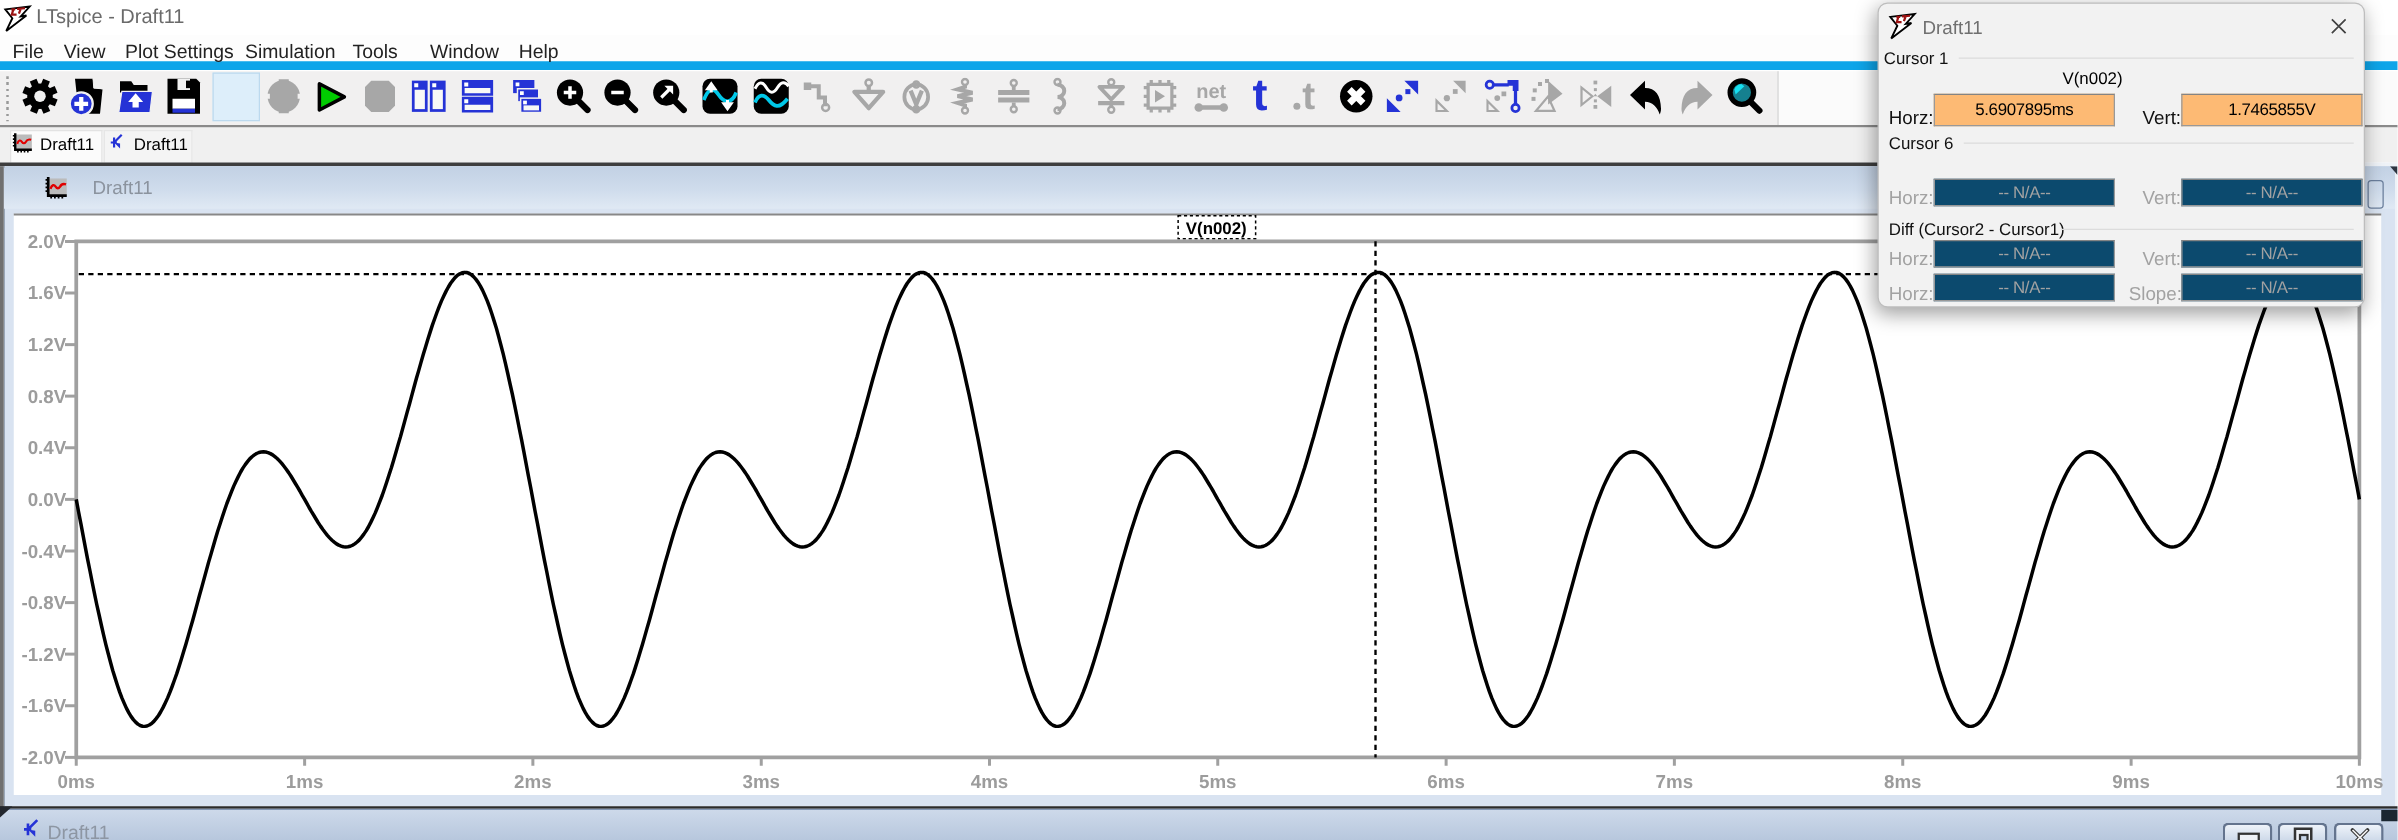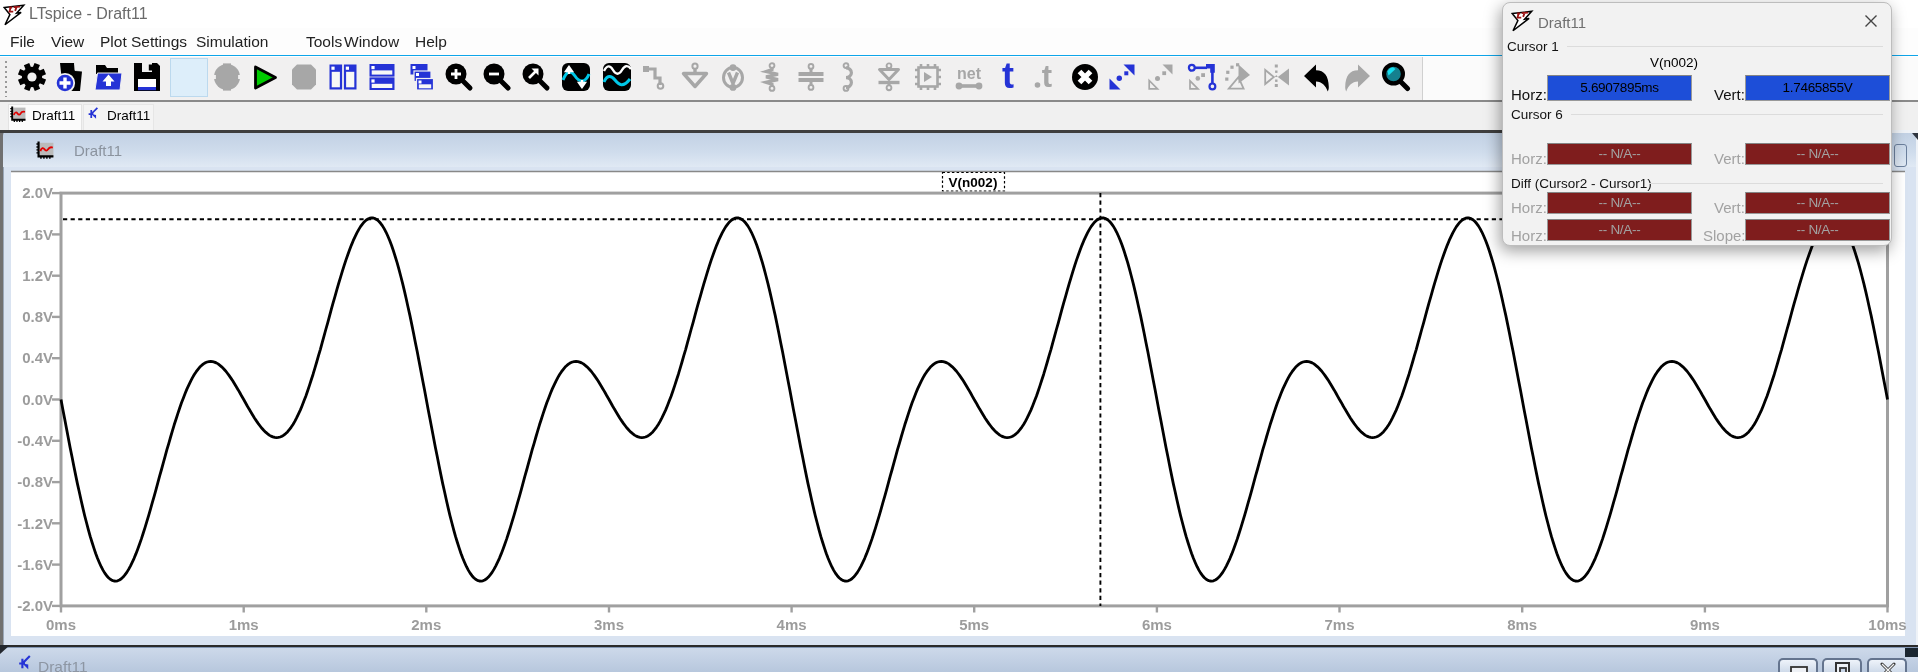--- a/index.html
+++ b/index.html
@@ -1,19 +1,19 @@
 <!DOCTYPE html>
 <html><head><meta charset="utf-8"><style>
 * { margin:0; padding:0; box-sizing:border-box; }
 html,body { width:1918px; height:672px; overflow:hidden; background:#fff;
   font-family:"Liberation Sans",sans-serif; }
 #titlebar { position:absolute; left:0; top:0; width:100%; height:28px; background:#fff; }
 #titlebar .t { position:absolute; left:29px; top:5px; font-size:16px; color:#6a6a6a; }
 #menubar { position:absolute; left:0; top:28px; width:100%; height:28px; background:#fdfdfd;
-  border-bottom:1px solid #0ea5e9; }
+  border-bottom:7px solid #0ea5e9; }
 .mi { position:absolute; top:5px; font-size:15.5px; color:#222; }
 #toolbar { position:absolute; left:0; top:57px; width:1423px; height:44px; background:#f1f0f0;
   border-right:1px solid #d0d0d0; }
 #toolbar2 { position:absolute; left:1423px; top:57px; width:495px; height:44px; background:#fbfbfb; }
 #tbline { position:absolute; left:0; top:100px; width:100%; height:2px; background:#8a8a8a; }
 #tabbar { position:absolute; left:0; top:102px; width:100%; height:28px; background:#f0f0f0; }
 .tab { position:absolute; top:2px; height:26px; font-size:13.5px; color:#000; }
 #mdi { position:absolute; left:0; top:130px; width:100%; height:517px; background:#eef2f7; }
 #childframe { position:absolute; left:3px; top:133px; width:1913px; height:512px; background:#d9e3f1;
   border-left:1px solid #9aa7b8; }
@@ -27,40 +27,40 @@
 .cbtn { position:absolute; top:10px; width:40px; height:15px; background:linear-gradient(180deg,#eef3fa,#ccd8e8);
   border:2px solid #64748e; border-bottom:none; border-radius:5px 5px 0 0; }
 .axlab { font:bold 15px "Liberation Sans"; fill:#9c9c9c; }
 #dialog { position:absolute; left:1502px; top:2px; width:390px; height:244px; background:#f2f2f2;
   border:1px solid #bdbdbd; border-radius:8px; box-shadow:-2px 5px 16px rgba(0,0,0,0.38); }
 #dialog .dtitle { position:absolute; left:35px; top:11px; font-size:15px; color:#707070; }
 .glab { position:absolute; font-size:13.5px; color:#111; }
 .gline { position:absolute; height:1px; background:#dcdcdc; }
 .flab { position:absolute; font-size:15px; color:#111; }
 .flab.gr { color:#a2a2a2; }
-.fbox { position:absolute; width:145px; height:26px; border:1px solid #999; border-top-color:#848484; background:#7f1d1d;
+.fbox { position:absolute; width:145px; height:26px; border:1px solid #999; border-top-color:#848484; background:#0c4a6e;
   font-size:13.5px; letter-spacing:-0.3px; color:#a2a2a2; text-align:center; line-height:24px; }
 .fbox.na { height:22px; line-height:20px; }
-.fbox.white { background:#1d4ed8; color:#000; }
+.fbox.white { background:#fdba74; color:#000; }
 </style></head>
 <body>
 <div id="titlebar">
     <svg style="position:absolute;left:2px;top:3px" width="24" height="24" viewBox="0 0 32 32">
 <path d="M3 6 L29 3 L19.5 13.5 L25.5 12.5 L4 29 L10.5 15.5 Z" fill="#fff" stroke="#000" stroke-width="2" stroke-linejoin="miter"></path>
 <path d="M9.5 6 L13.5 6 M11.5 6 L10 11.5 L15 11.5" stroke="#9c1313" stroke-width="2.4" fill="none"></path>
 <path d="M15.5 5.5 L24 4.8 M19.5 5.1 L17.5 10.5" stroke="#9c1313" stroke-width="2.4" fill="none"></path>
 </svg>
     <div class="t">LTspice - Draft11</div>
   </div>
 <div id="menubar">
   <span class="mi" style="left:10px">File</span>
   <span class="mi" style="left:51px">View</span>
   <span class="mi" style="left:100px">Plot Settings</span>
   <span class="mi" style="left:196px">Simulation</span>
-  <span class="mi" style="left:306px">Tools</span>
+  <span class="mi" style="left:282px">Tools</span>
   <span class="mi" style="left:344px">Window</span>
   <span class="mi" style="left:415px">Help</span>
 </div>
 <div id="toolbar">
   <div style="position:absolute;left:5px;top:4px;width:2px;height:36px;background:repeating-linear-gradient(180deg,#999 0 2px,transparent 2px 5px)"></div>
   <div style="position:absolute;left:170px;top:1px;width:38px;height:39px;background:#ddeefa;border:1px solid #bcd9ee"></div>
 </div>
 <div id="toolbar2"></div>
 <svg style="position:absolute;left:17px;top:62px" width="30" height="30" viewBox="0 0 30 30">
     <rect x="12.1" y="1.0" width="5.8" height="7" fill="#000" transform="rotate(22 15 15)"></rect>

